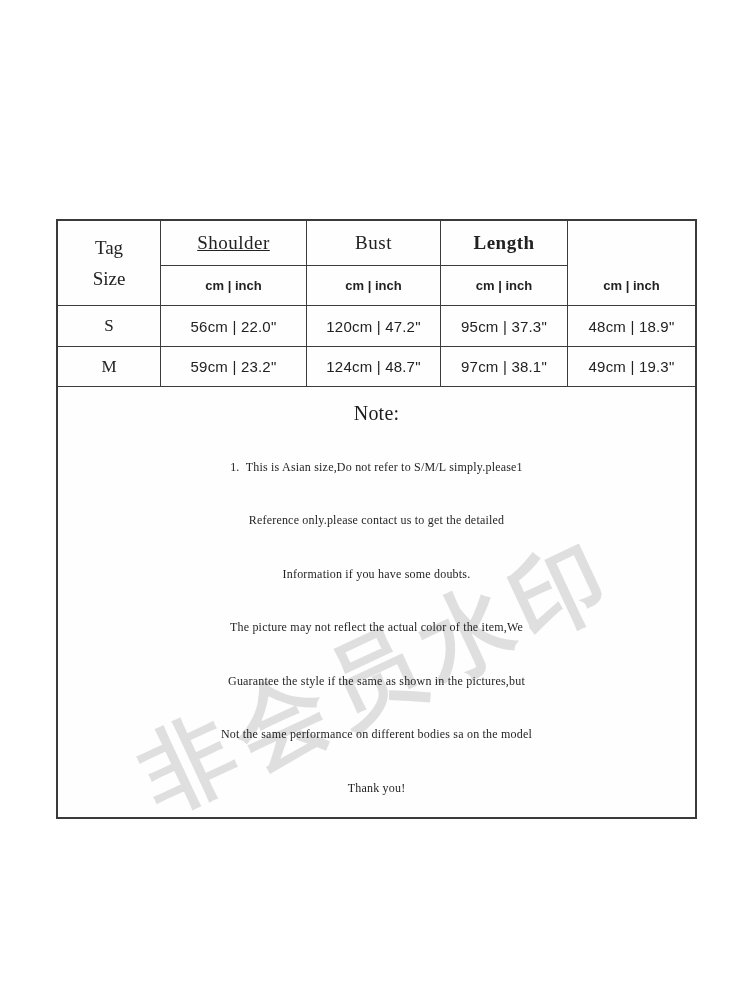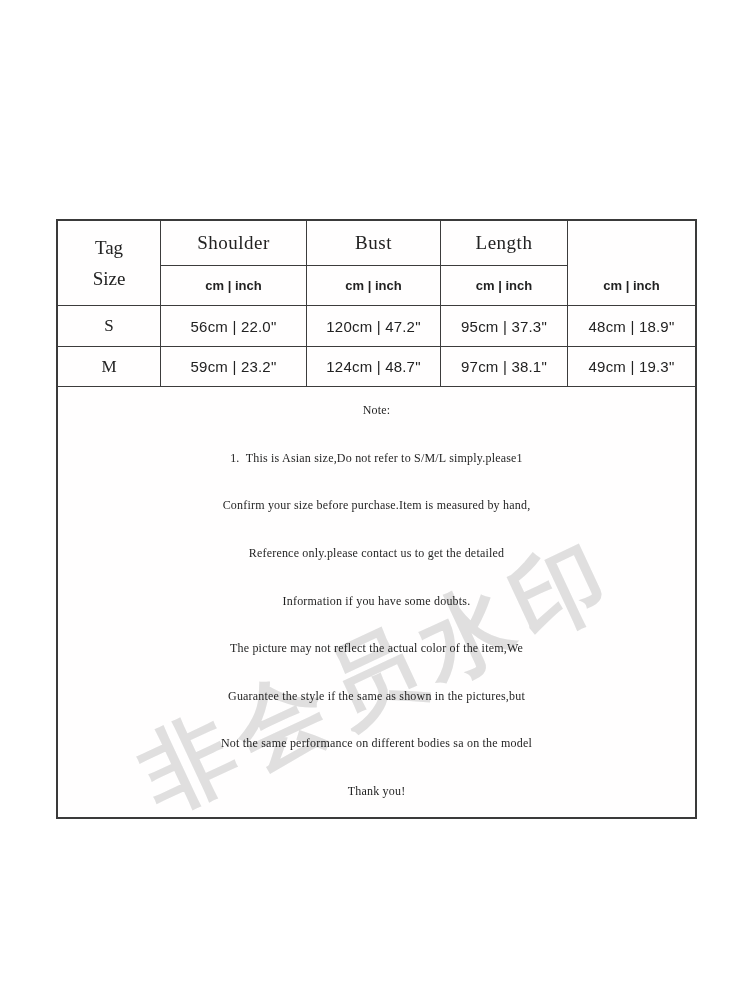--- a/index.html
+++ b/index.html
@@ -81,21 +81,21 @@
     flex: 1;
     display: flex;
     align-items: center;
     justify-content: center;
     font-family: "Liberation Serif", serif;
     font-size: 12px;
     white-space: pre-wrap;
     letter-spacing: 0.2px;
     color: #1f1f1f;
   }
-  .note-title { font-size: 12px; }
+  .note-title { font-size: 20px; }
   
   .watermark {
     position: absolute;
     left: 50px; top: 400px;
     width: 540px; height: 110px;
     display: flex;
     align-items: center;
     justify-content: center;
     transform: rotate(-25deg);
     font-family: "DejaVu Sans", sans-serif;
@@ -117,23 +117,23 @@
 
     <div class="watermark">非会员水印</div>
 
     <div class="size-grid">
 
       <div class="cell tag-cell">
         <span>Tag</span>
         <span>Size</span>
       </div>
 
-      <div class="cell col-header" style="grid-row:1; grid-column:2;">Shoulder</div>
+      <div class="cell col-header" style="grid-row:1; grid-column:2;text-decoration:underline;">Shoulder</div>
       <div class="cell col-header" style="grid-row:1; grid-column:3;">Bust</div>
-      <div class="cell col-header" style="grid-row:1; grid-column:4;">Length</div>
+      <div class="cell col-header" style="grid-row:1; grid-column:4;font-weight:bold;">Length</div>
 
       <div class="cell unit-cell" style="grid-row:2; grid-column:2;">cm | inch</div>
       <div class="cell unit-cell" style="grid-row:2; grid-column:3;">cm | inch</div>
       <div class="cell unit-cell" style="grid-row:2; grid-column:4;">cm | inch</div>
       <div class="cell unit-cell last-col" style="grid-row:2; grid-column:5;">cm | inch</div>
 
       <div class="cell size-letter" style="grid-row:3; grid-column:1;">S</div>
       <div class="cell value-cell" style="grid-row:3; grid-column:2;">56cm | 22.0"</div>
       <div class="cell value-cell" style="grid-row:3; grid-column:3;">120cm | 47.2"</div>
       <div class="cell value-cell" style="grid-row:3; grid-column:4;">95cm | 37.3"</div>
@@ -142,21 +142,20 @@
       <div class="cell size-letter" style="grid-row:4; grid-column:1;">M</div>
       <div class="cell value-cell" style="grid-row:4; grid-column:2;">59cm | 23.2"</div>
       <div class="cell value-cell" style="grid-row:4; grid-column:3;">124cm | 48.7"</div>
       <div class="cell value-cell" style="grid-row:4; grid-column:4;">97cm | 38.1"</div>
       <div class="cell value-cell last-col" style="grid-row:4; grid-column:5;">49cm | 19.3"</div>
     </div>
 
     <div class="note-area">
       <div class="note-line note-title">Note:</div>
       <div class="note-line">1.  This is Asian size,Do not refer to S/M/L simply.please1</div>
-      <div class="note-line">Confirm your size before purchase.Item is measured by hand,</div>
       <div class="note-line">Reference only.please contact us to get the detailed</div>
       <div class="note-line">Information if you have some doubts.</div>
       <div class="note-line">The picture may not reflect the actual color of the item,We</div>
       <div class="note-line">Guarantee the style if the same as shown in the pictures,but</div>
       <div class="note-line">Not the same performance on different bodies sa on the model</div>
       <div class="note-line">Thank you!</div>
     </div>
 
   </div>
 </div>

